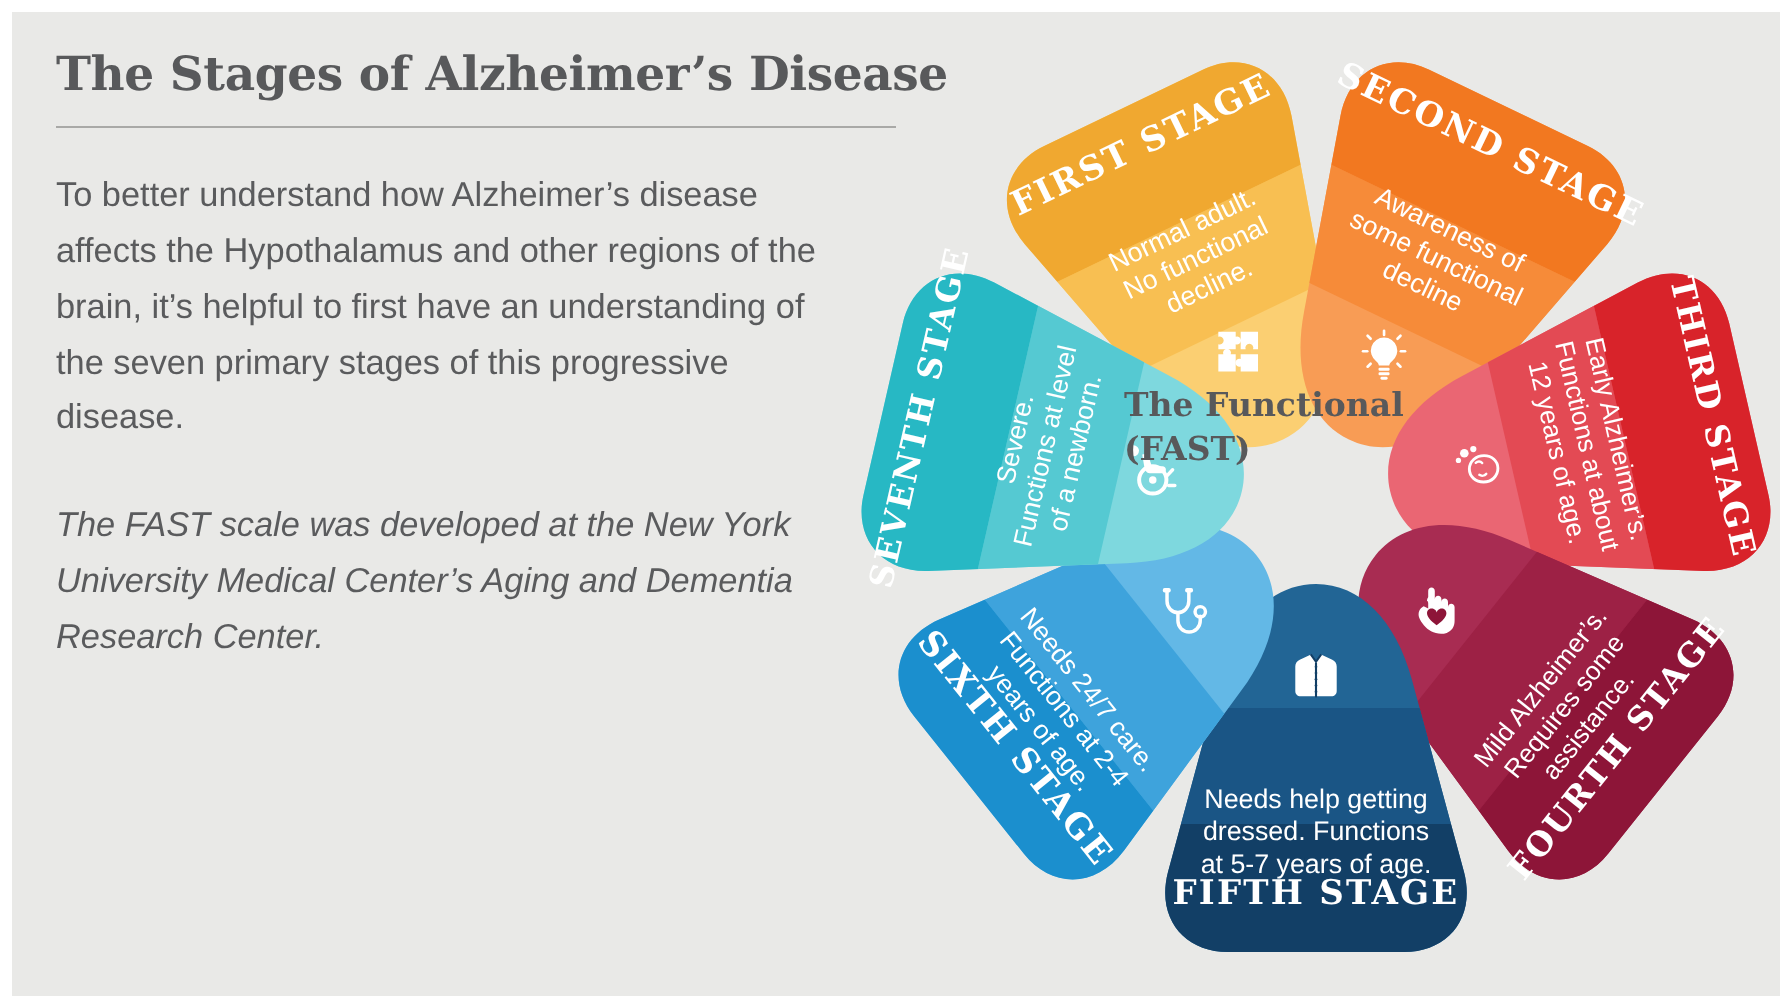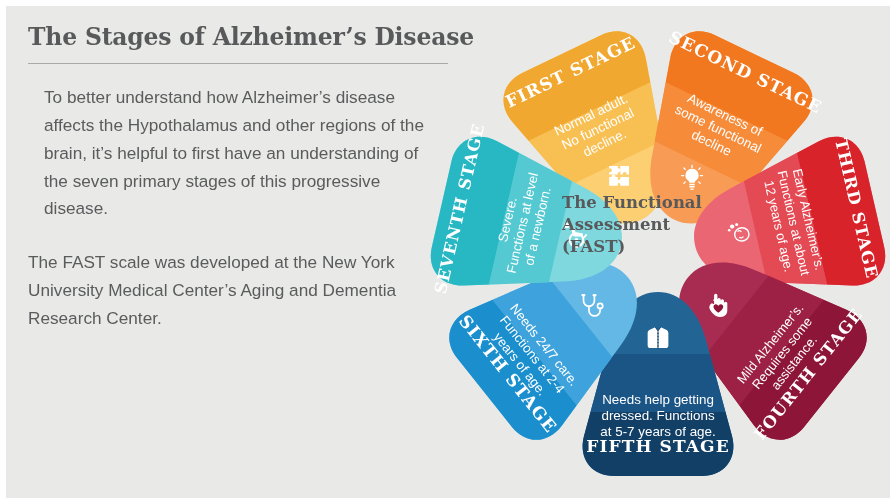--- a/index.html
+++ b/index.html
@@ -28,31 +28,32 @@
     letter-spacing:-0.2px;
     line-height:1.15;
     margin:0 0 0 4px;
     white-space:nowrap;
   }
   #title-rule{
     height:1px;background:#a9a9a7;
     margin:12px 0 0 4px;width:420px;
   }
   #intro-para{
-    margin:20px 0 0 20px;
+    margin:20px 0 0 4px;
     font-size:17.2px;
     line-height:1.62;
     color:#5a5b5d;
     width:392px;
   }
   #fast-note{
     margin:26px 0 0 4px;
     font-size:17.2px;
     line-height:1.62;
     color:#5a5b5d;
+    font-style:italic;
     width:398px;
   }
 
   
   #wheel-wrap{
     position:absolute;left:404px;top:-4px;width:496px;height:504px;
   }
   #wheel-svg{display:block;width:496px;height:504px;}
 
   
@@ -290,17 +291,16 @@
                 <circle cx="24" cy="30" r="3" fill="#ffffff"></circle>
                 <path d="M35.6 26.5 40 21.8M36.8 34.5h5" stroke="#ffffff" stroke-width="2.8" stroke-linecap="round" fill="none"></path>
               </g>
             </g>
           </g>
         </g>
     </svg>
 
     <div id="center-label">
         <span>The Functional</span>
-        <span>Assessment</span>
         <span>(FAST)</span>
       </div>
   </div>
 </div>
 
 </body></html>

